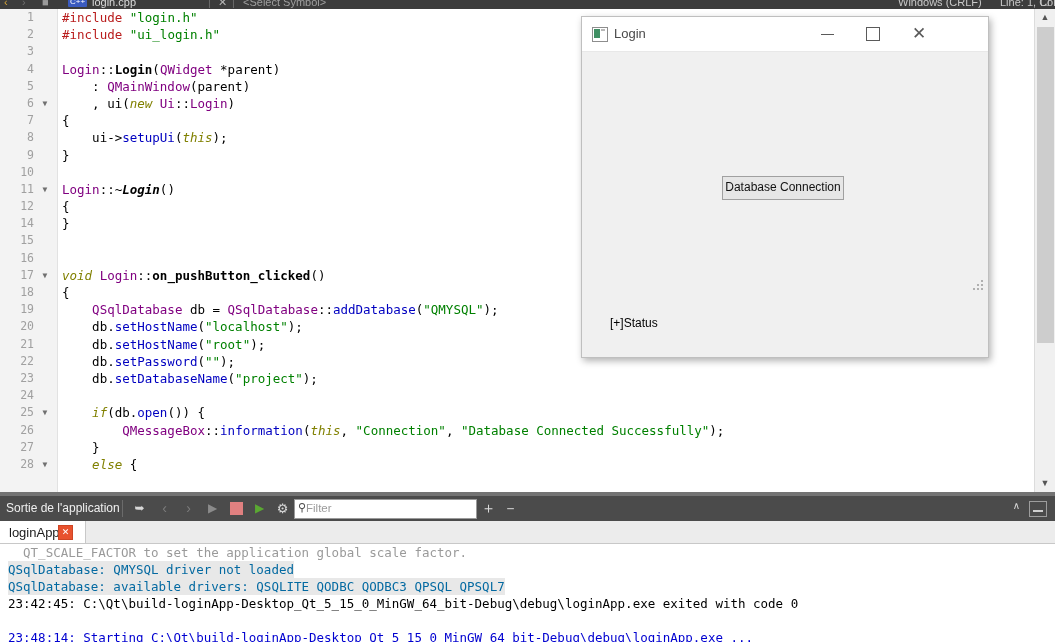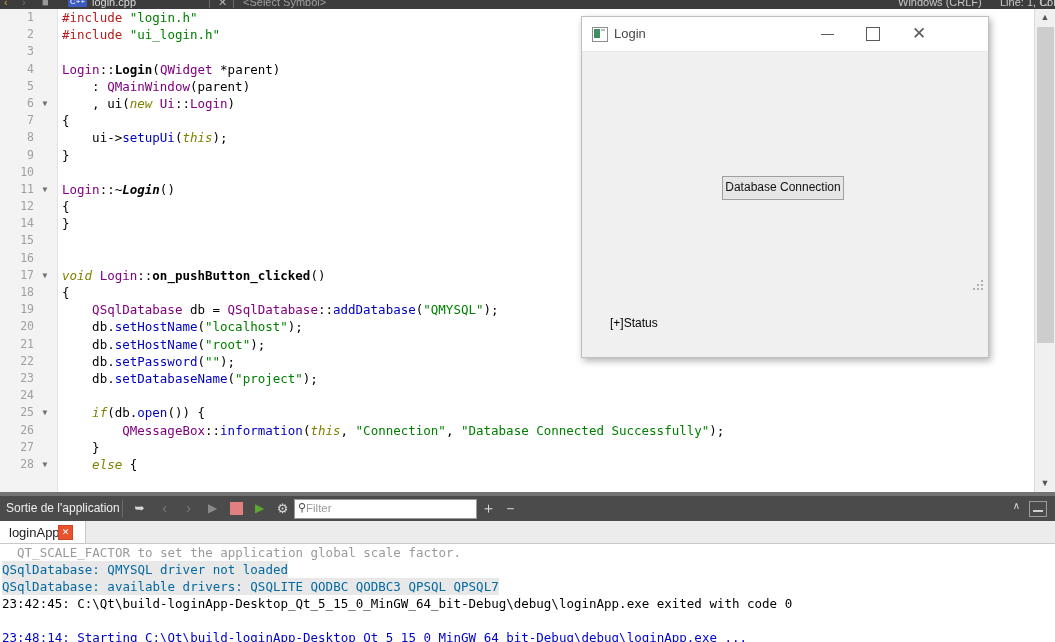--- a/index.html
+++ b/index.html
@@ -187,21 +187,21 @@
     position:absolute;left:58px;top:4px;width:13px;height:13px;
     background:#e8522e;color:#fff;font-size:9px;text-align:center;line-height:13px;
     border:1px solid #cf4524;
   }
 
   .out-text{
     position:relative;height:103px;background:#ffffff;overflow:hidden;
     font-family:"DejaVu Sans Mono","Liberation Mono",monospace;
     font-size:12.5px;
   }
-  .oline{height:17px;line-height:17px;white-space:pre;padding-left:2px;}
+  .oline{height:17px;line-height:17px;white-space:pre;padding-left:8px;}
   .ol-dim{color:#9a9a9a;}
   .ol-sel{background:#e8e8e8;color:#0369a1;display:inline-block;}
   .ol-norm{color:#000;}
   .ol-blue{color:#0000d0;font-weight:normal;}
 </style>
 </head>
 <body>
 
 <div id="app">
 

